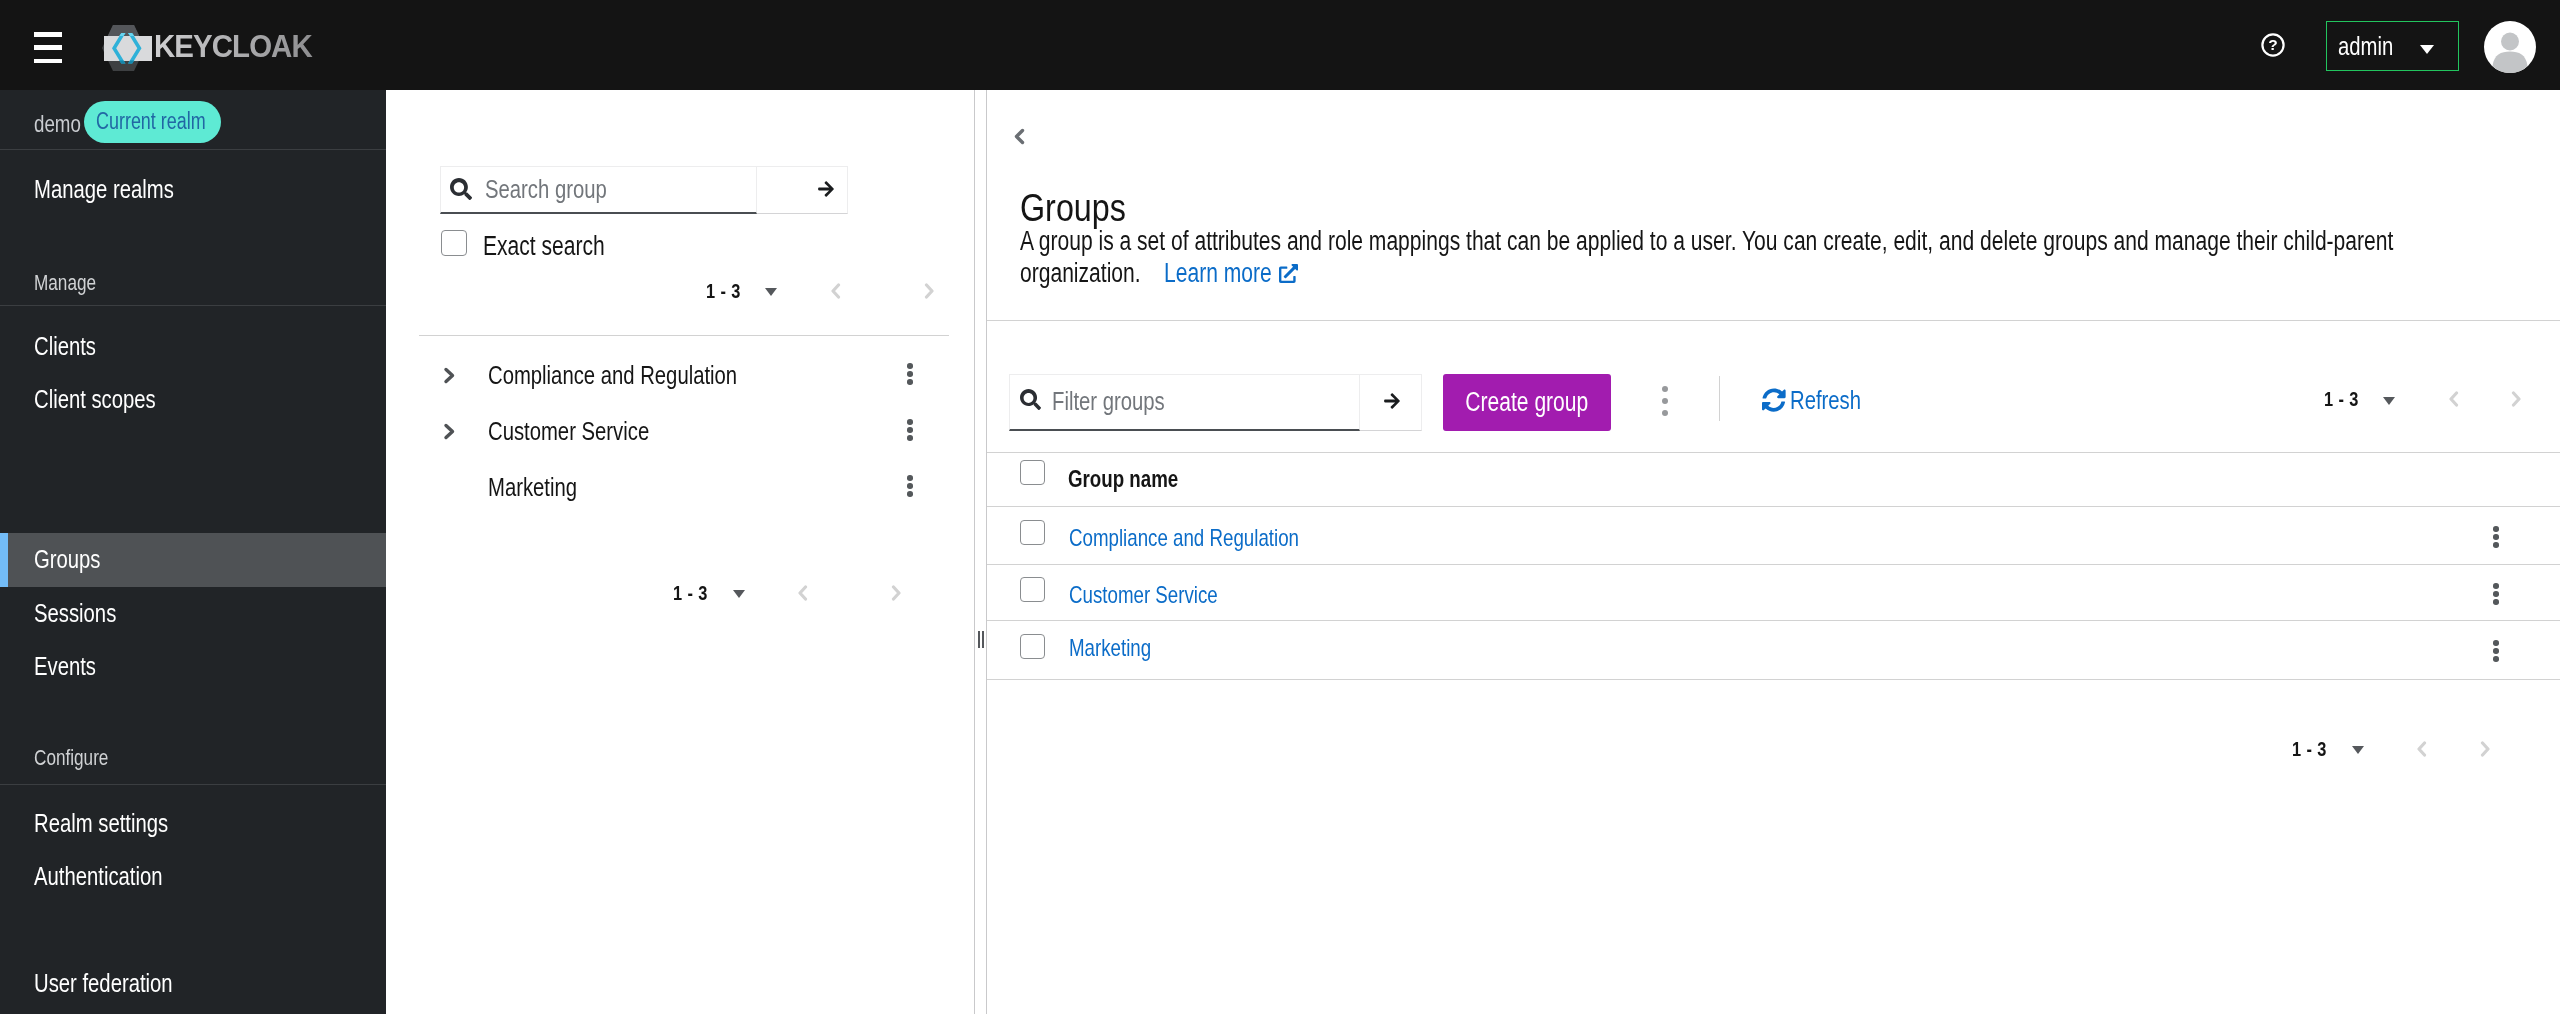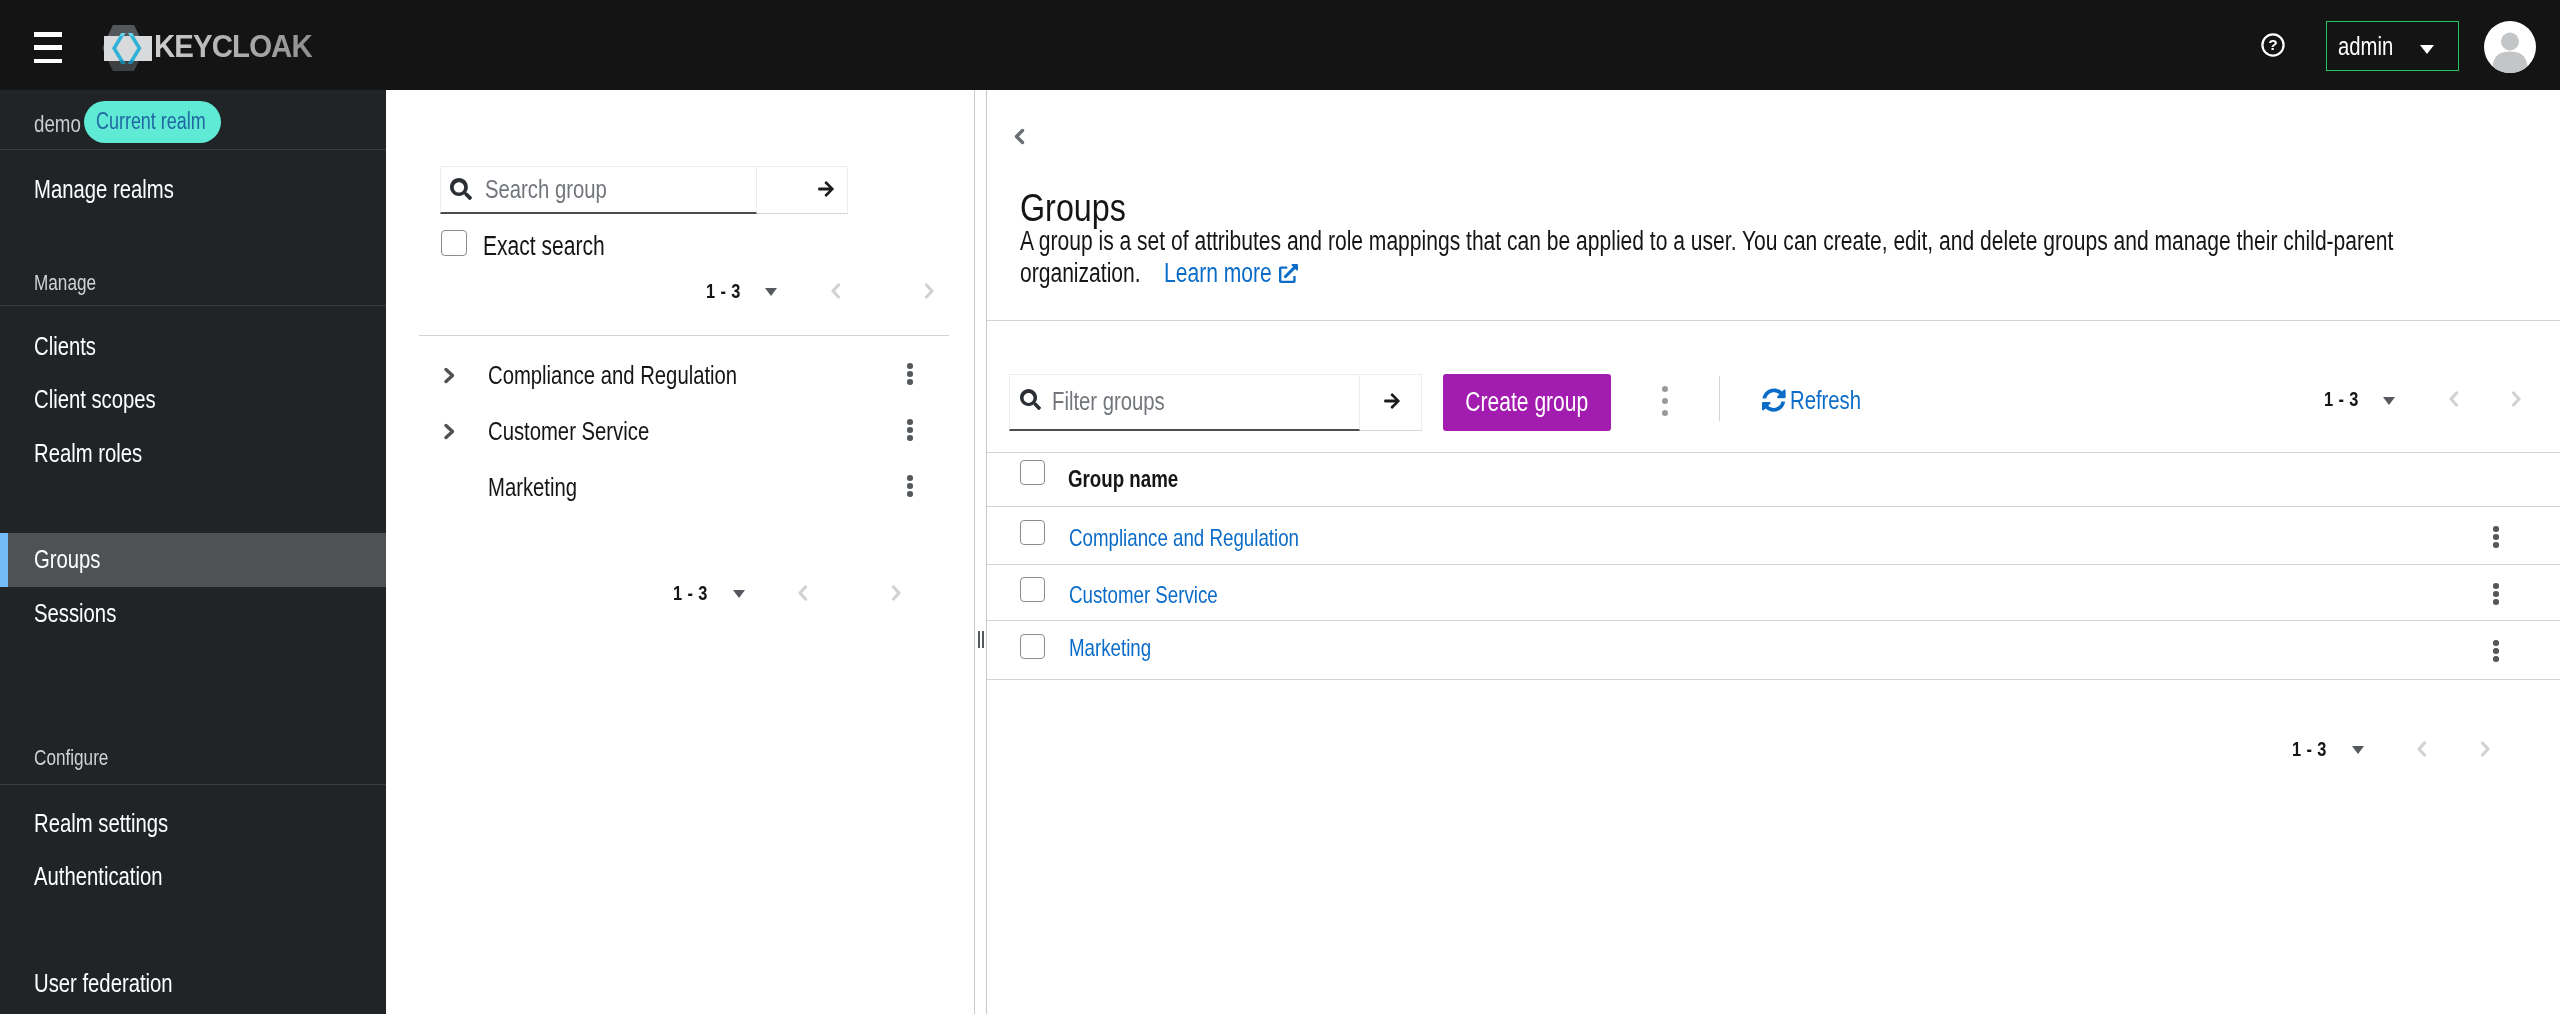--- a/index.html
+++ b/index.html
@@ -111,26 +111,26 @@
   <div id="demo"><span class="cx">demo</span></div>
   <div id="pill">
       <span class="t"><span class="cx">Current realm</span></span>
     </div>
   <div class="sdiv" style="top:59px"></div>
   <div class="nitem" style="top:73.3px"><span class="cx">Manage realms</span></div>
   <div class="slab" style="top:180px"><span class="cx">Manage</span></div>
   <div class="sdiv" style="top:215px"></div>
   <div class="nitem" style="top:230px"><span class="cx">Clients</span></div>
   <div class="nitem" style="top:283.4px"><span class="cx">Client scopes</span></div>
-  <div class="nitem" style="top:336.7px"><span class="cx">Realm roles</span></div>
   <div id="selitem" style="top:443.4px;height:53.4px">
       <div id="selbar"></div>
     <div class="nitem" style="top:0"><span class="cx">Groups</span></div>
     </div>
   <div class="nitem" style="top:496.8px"><span class="cx">Sessions</span></div>
+  <div class="nitem" style="top:550.1px"><span class="cx">Events</span></div>
   <div class="slab" style="top:655px"><span class="cx">Configure</span></div>
   <div class="sdiv" style="top:694px"></div>
   <div class="nitem" style="top:706.6px"><span class="cx">Realm settings</span></div>
   <div class="nitem" style="top:760px"><span class="cx">Authentication</span></div>
   <div class="nitem" style="top:866.7px"><span class="cx">User federation</span></div>
 </div>
 
 <div id="p1">
   <div class="sbox" style="left:54px;top:76px;width:408px;height:48px">
     <div class="fld" style="width:317px"></div>

